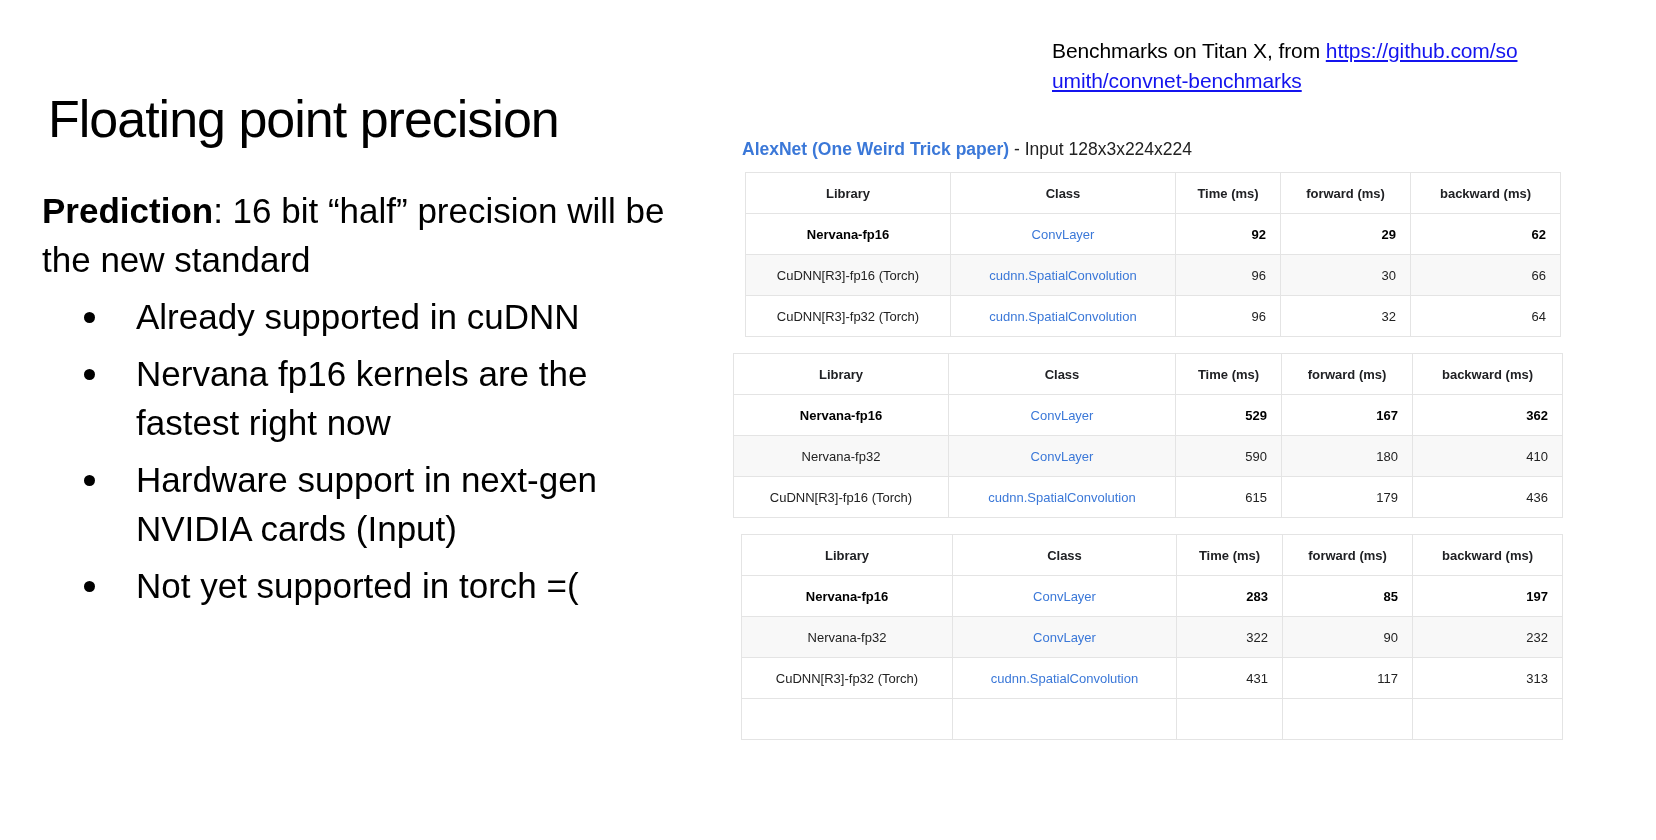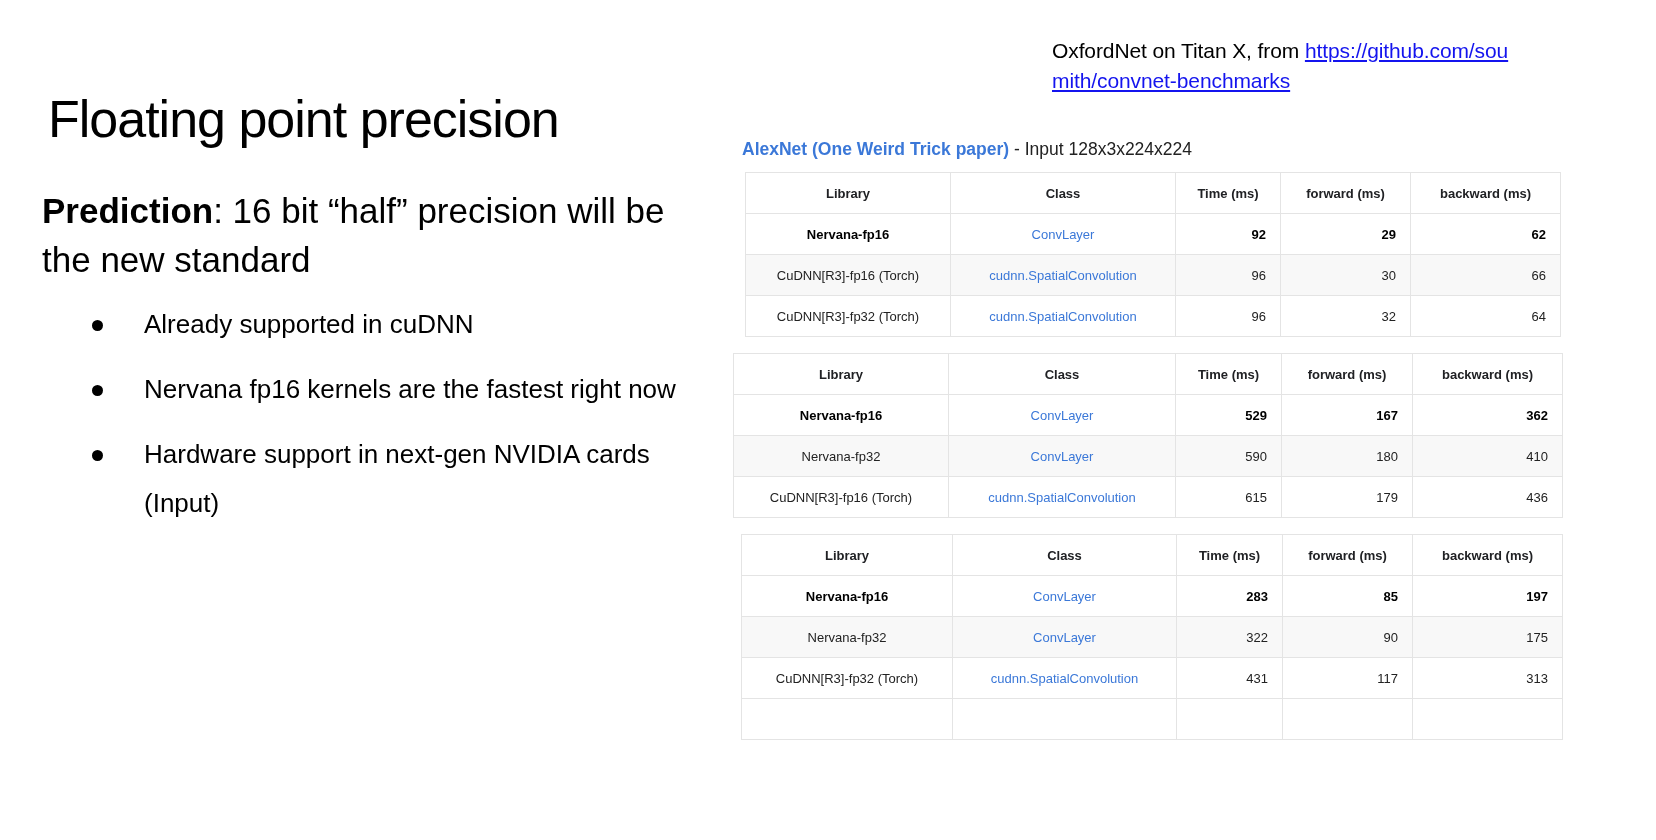--- a/index.html
+++ b/index.html
@@ -61,24 +61,24 @@
   }
   .lead b { font-weight: bold; }
 
   ul.bullets {
     list-style: none;
     margin: 0;
     padding: 0;
   }
   ul.bullets li {
     position: relative;
-    font-size: 26px;
+    font-size: 35px;
     line-height: 49px;
     padding-left: 86px;
-    margin: 16px;
+    margin: 8px;
     color: #000000;
   }
   ul.bullets li .dot {
     position: absolute;
     left: 34px;
     top: 20px;
     width: 11px;
     height: 11px;
     border-radius: 50%;
     background: #000000;
@@ -162,21 +162,21 @@
   .t3 col.c-lib { width: 211px; }
   .t3 col.c-cls { width: 224px; }
   .t3 col.c-t   { width: 106px; }
   .t3 col.c-f   { width: 130px; }
   .t3 col.c-b   { width: 150px; }
 </style>
 </head>
 <body>
 
 <div class="source-note">
-  <span>OxfordNet on Titan X, from </span><a href="#">https://github.com/soumith/convnet-benchmarks</a>
+  <span>Benchmarks on Titan X, from </span><a href="#">https://github.com/soumith/convnet-benchmarks</a>
 </div>
 
 <h1 class="slide-title">Floating point precision</h1>
 
 <div class="body-block">
   <p class="lead">
     <b>Prediction</b><span>: 16 bit “half” precision will be the new standard</span>
   </p>
   <ul class="bullets">
     <li>
@@ -184,20 +184,24 @@
       <span>Already supported in cuDNN</span>
     </li>
     <li>
       <span class="dot"></span>
       <span>Nervana fp16 kernels are the fastest right now</span>
     </li>
     <li>
       <span class="dot"></span>
       <span>Hardware support in next-gen NVIDIA cards (Input)</span>
     </li>
+    <li>
+      <span class="dot"></span>
+      <span>Not yet supported in torch =(</span>
+    </li>
   </ul>
 </div>
 
 <div class="bench">
 
   <div class="bench-group">
     <div class="bench-caption">
       <span class="net">AlexNet (One Weird Trick paper)</span><span class="inp"> - Input 128x3x224x224</span>
     </div>
     <table class="bench-table t1">
@@ -311,21 +315,21 @@
           <td class="cls">ConvLayer</td>
           <td class="num">283</td>
           <td class="num">85</td>
           <td class="num">197</td>
         </tr>
         <tr class="alt">
           <td class="lib">Nervana-fp32</td>
           <td class="cls">ConvLayer</td>
           <td class="num">322</td>
           <td class="num">90</td>
-          <td class="num">175</td>
+          <td class="num">232</td>
         </tr>
         <tr>
           <td class="lib">CuDNN[R3]-fp32 (Torch)</td>
           <td class="cls">cudnn.SpatialConvolution</td>
           <td class="num">431</td>
           <td class="num">117</td>
           <td class="num">313</td>
         </tr>
         <tr>
           <td class="lib"></td>

